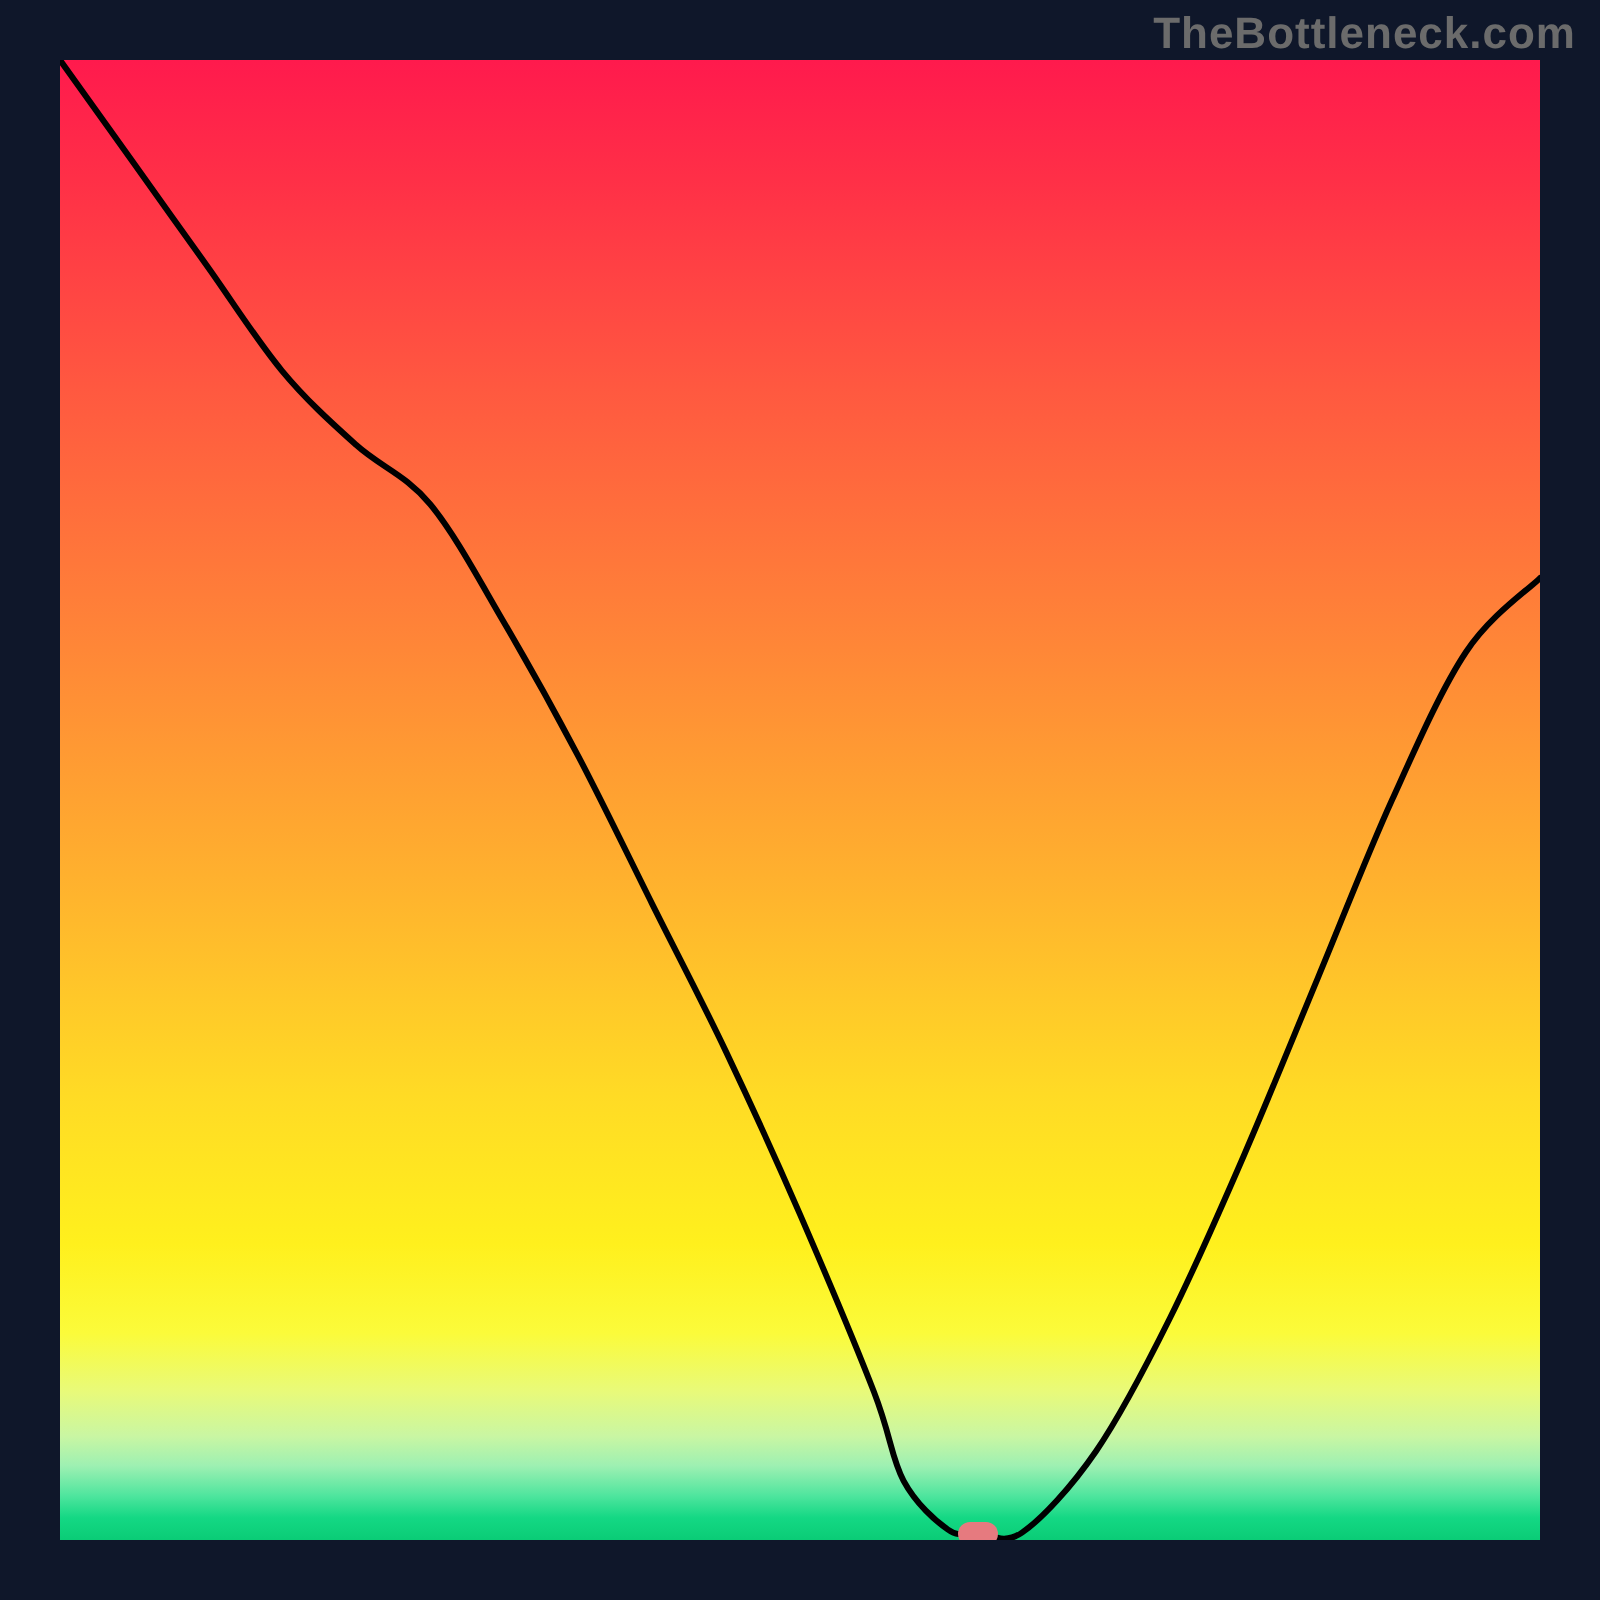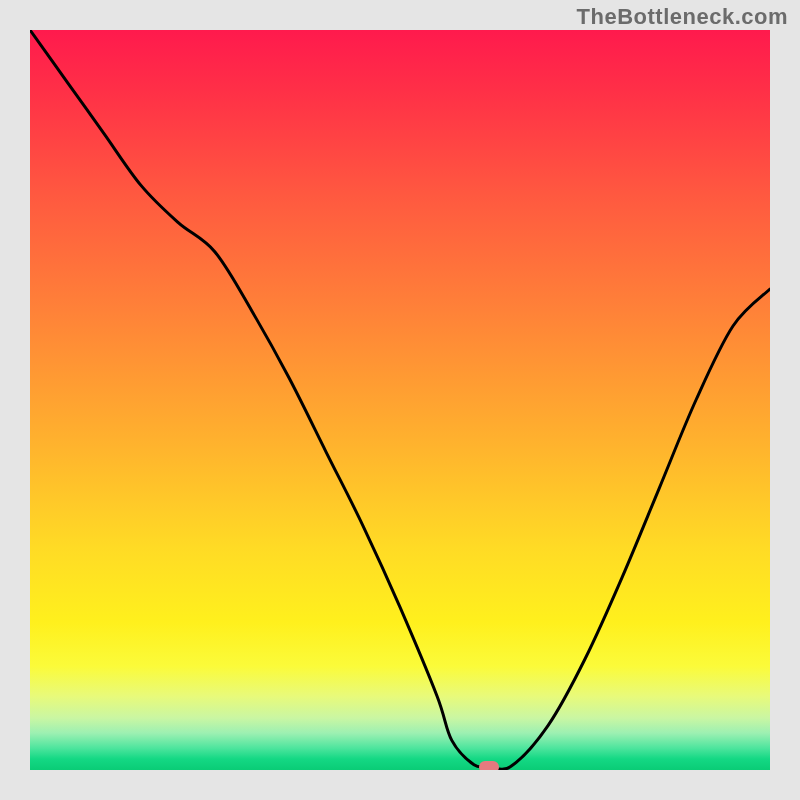--- a/index.html
+++ b/index.html
@@ -8,21 +8,21 @@
     width: 800px;
     height: 800px;
     background: #000;
     overflow: hidden;
     font-family: Arial, Helvetica, sans-serif;
   }
   .frame {
     position: relative;
     width: 800px;
     height: 800px;
-    background: #e5e5e5;
+    background: #0f172a;
   }
   .watermark {
     position: absolute;
     top: 4px;
     right: 12px;
     color: #6b6b6b;
     font-size: 22px;
     font-weight: 600;
     letter-spacing: 0.5px;
     z-index: 5;

